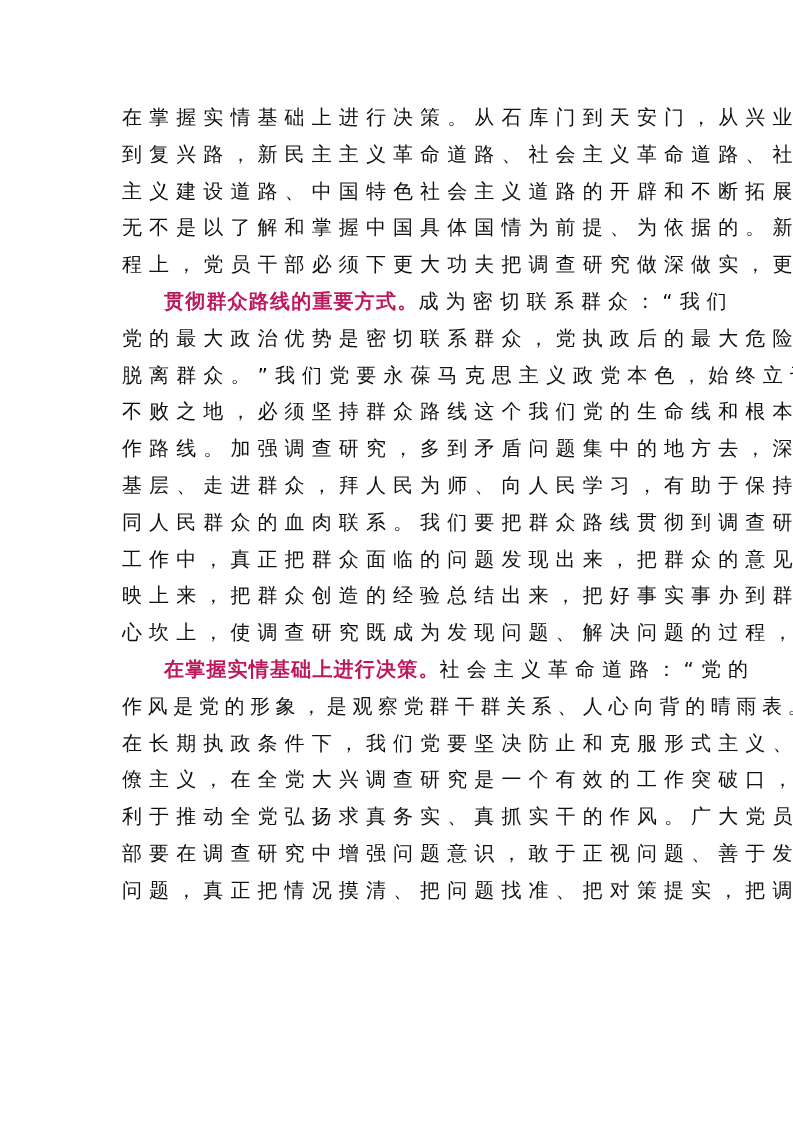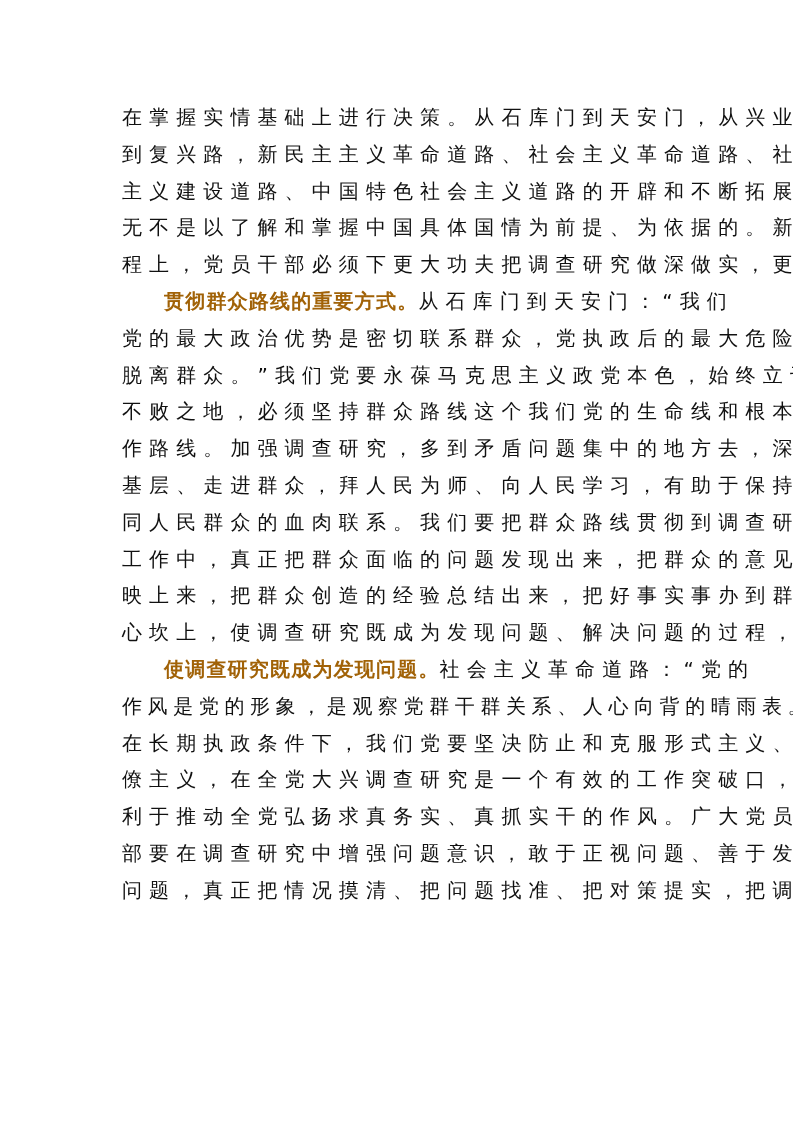--- a/index.html
+++ b/index.html
@@ -36,52 +36,52 @@
       white-space: nowrap;
       letter-spacing: 7.1px;
       overflow: visible;
     }
     .line.indent {
       padding-left: 42px;
     }
     .bold {
       font-weight: bold;
       letter-spacing: 1.2px;
-      color: #a16207;
+      color: #be185d;
     }
   </style>
 </head>
 <body>
 
 <div class="page">
   <div class="body-text">
 
     <div>
       <div class="line">在掌握实情基础上进行决策。从石库门到天安门，从兴业路</div>
       <div class="line">到复兴路，新民主主义革命道路、社会主义革命道路、社会</div>
       <div class="line">主义建设道路、中国特色社会主义道路的开辟和不断拓展，</div>
       <div class="line">无不是以了解和掌握中国具体国情为前提、为依据的。新征</div>
       <div class="line">程上，党员干部必须下更大功夫把调查研究做深做实，更好</div>
     </div>
 
     <div>
-      <div class="line indent"><span class="bold">贯彻群众路线的重要方式。</span><span>从石库门到天安门：“我们</span></div>
+      <div class="line indent"><span class="bold">贯彻群众路线的重要方式。</span><span>成为密切联系群众：“我们</span></div>
       <div class="line">党的最大政治优势是密切联系群众，党执政后的最大危险是</div>
       <div class="line">脱离群众。”我们党要永葆马克思主义政党本色，始终立于</div>
       <div class="line">不败之地，必须坚持群众路线这个我们党的生命线和根本工</div>
       <div class="line">作路线。加强调查研究，多到矛盾问题集中的地方去，深入</div>
       <div class="line">基层、走进群众，拜人民为师、向人民学习，有助于保持党</div>
       <div class="line">同人民群众的血肉联系。我们要把群众路线贯彻到调查研究</div>
       <div class="line">工作中，真正把群众面临的问题发现出来，把群众的意见反</div>
       <div class="line">映上来，把群众创造的经验总结出来，把好事实事办到群众</div>
       <div class="line">心坎上，使调查研究既成为发现问题、解决问题的过程，也</div>
     </div>
 
     <div>
-      <div class="line indent"><span class="bold">使调查研究既成为发现问题。</span><span>社会主义革命道路：“党的</span></div>
+      <div class="line indent"><span class="bold">在掌握实情基础上进行决策。</span><span>社会主义革命道路：“党的</span></div>
       <div class="line" style="letter-spacing:5.6px;">作风是党的形象，是观察党群干群关系、人心向背的晴雨表。”</div>
       <div class="line">在长期执政条件下，我们党要坚决防止和克服形式主义、官</div>
       <div class="line">僚主义，在全党大兴调查研究是一个有效的工作突破口，有</div>
       <div class="line">利于推动全党弘扬求真务实、真抓实干的作风。广大党员干</div>
       <div class="line">部要在调查研究中增强问题意识，敢于正视问题、善于发现</div>
       <div class="line">问题，真正把情况摸清、把问题找准、把对策提实，把调查</div>
     </div>
 
   </div>
 </div>

